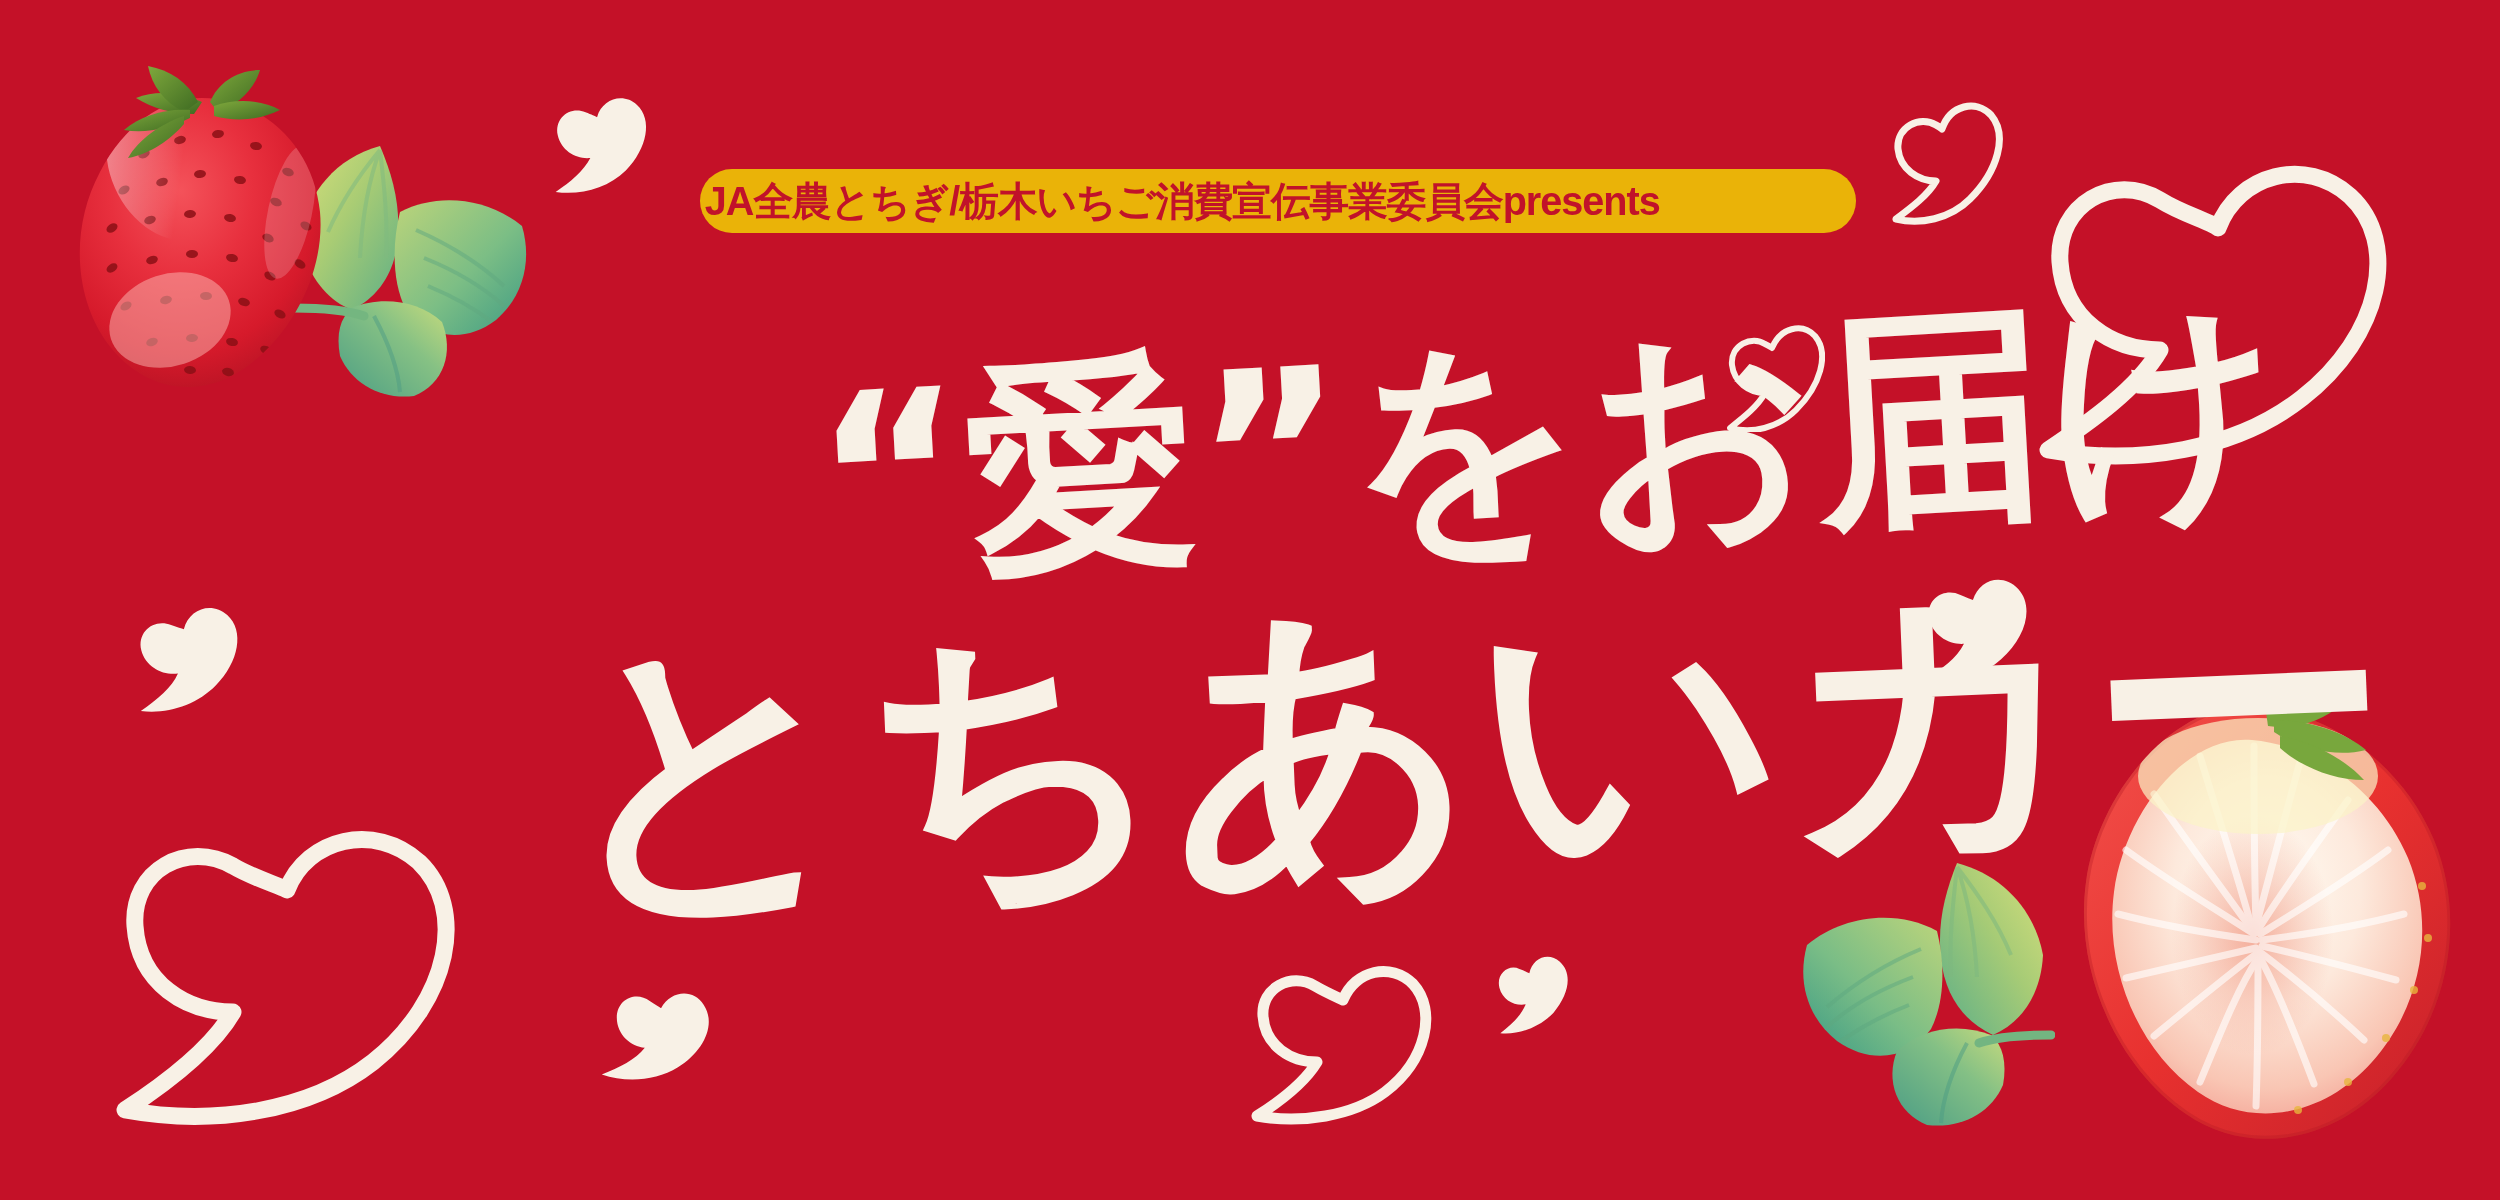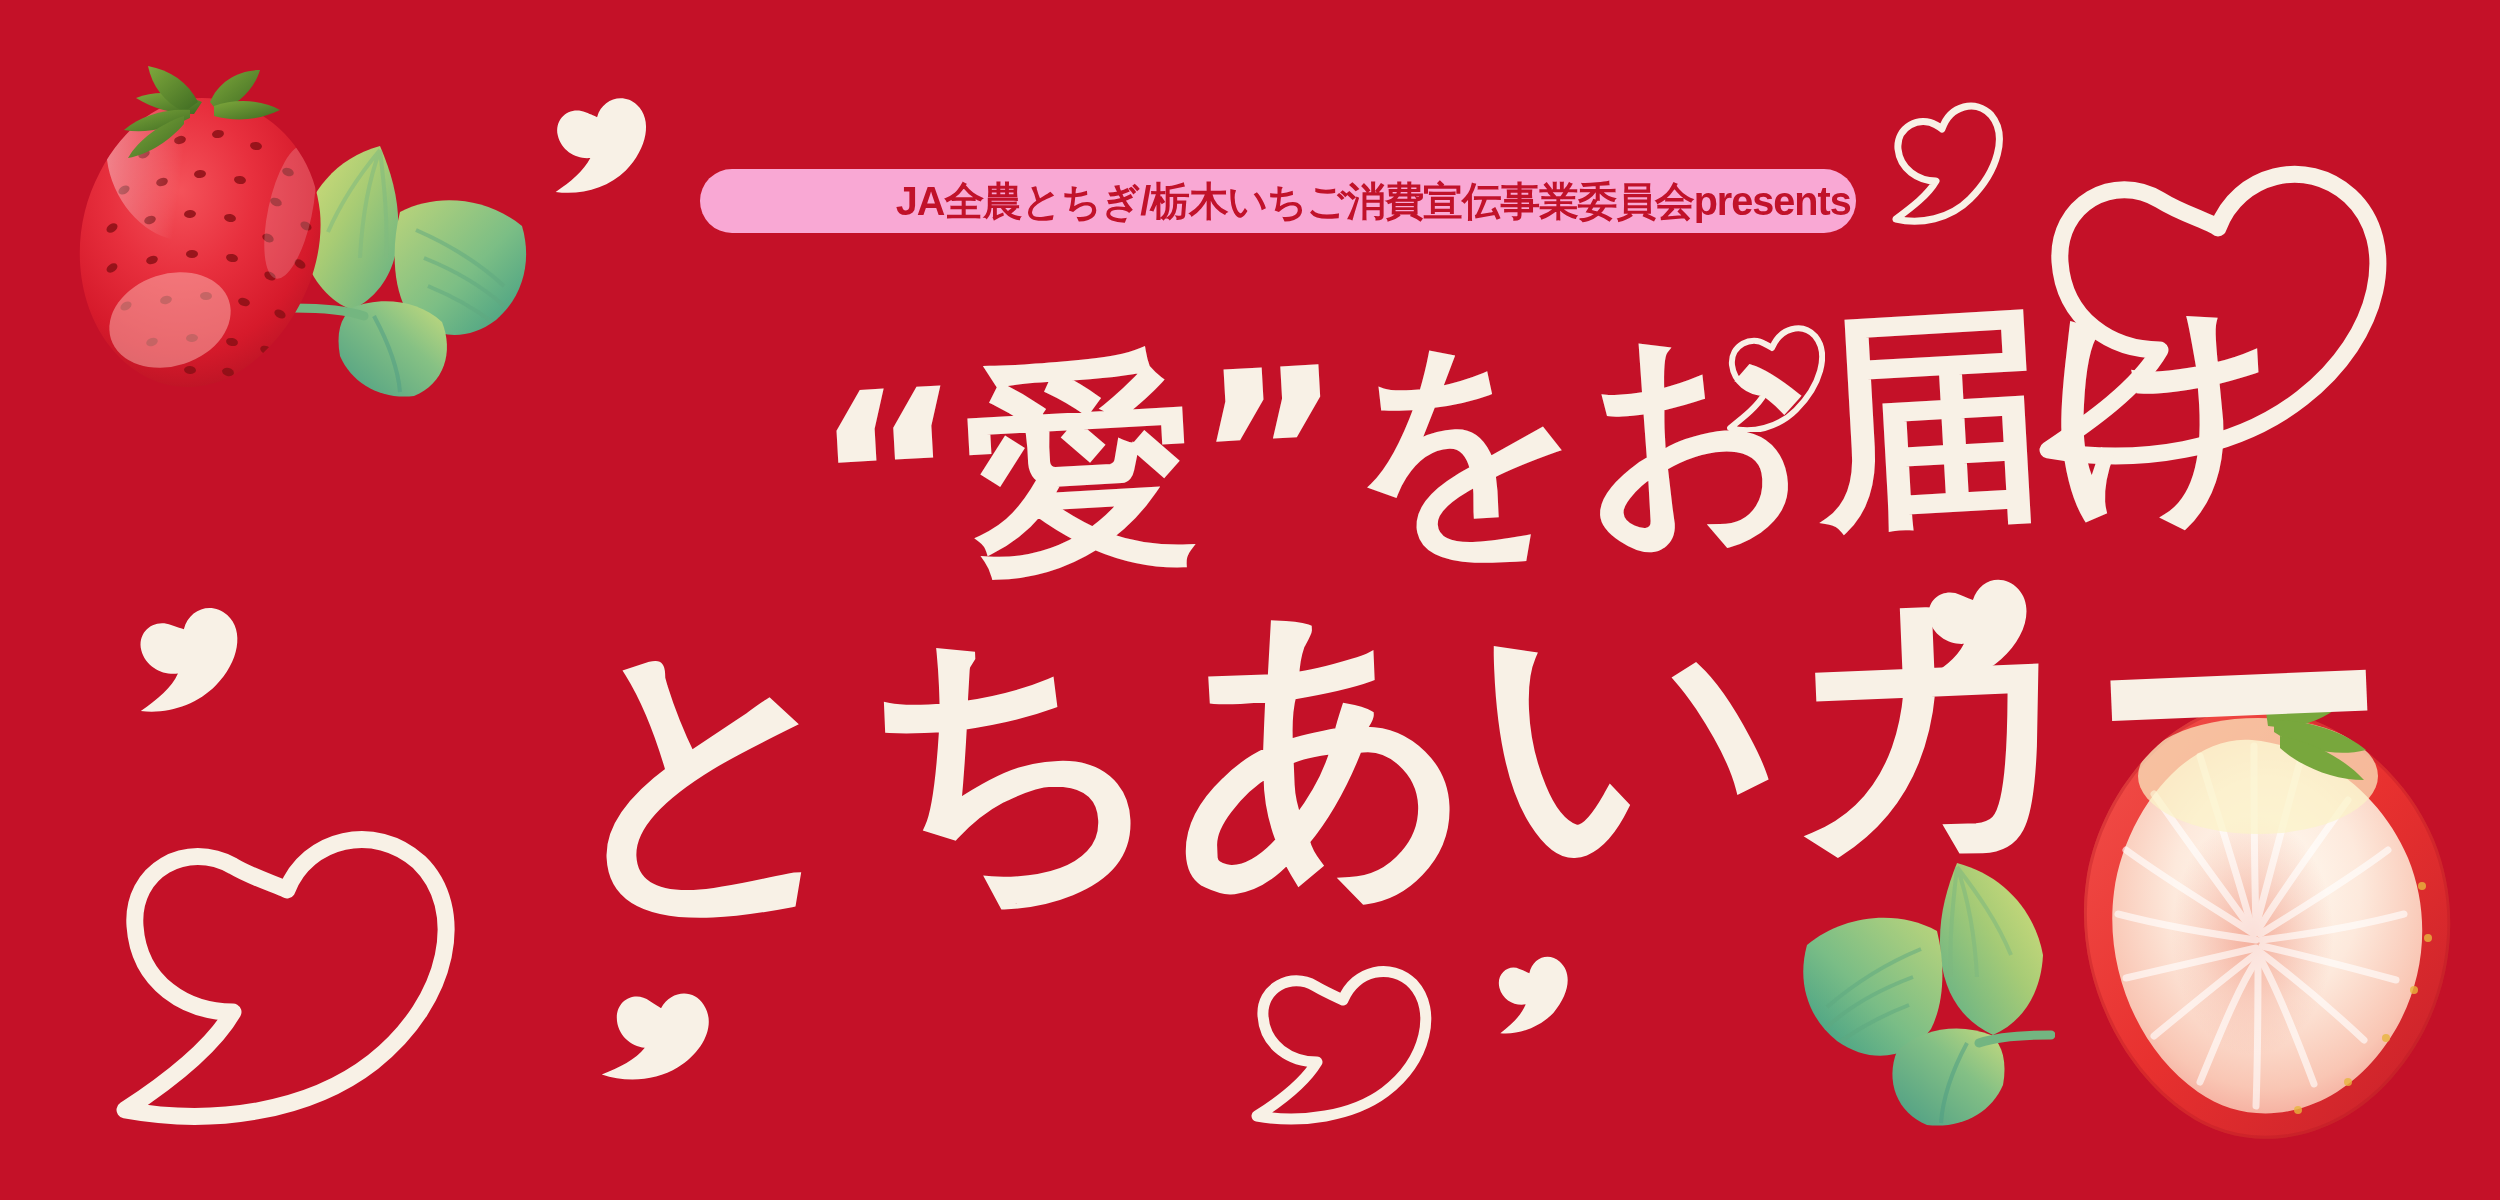--- a/index.html
+++ b/index.html
@@ -8,22 +8,22 @@
     font-family:"Liberation Sans",sans-serif;
   }
   #banner{
     position:relative;width:2500px;height:1200px;overflow:hidden;
     background:#C41128;
   }
 
   
   #presenter-badge{
     position:absolute;left:700px;top:169px;width:1156px;height:64px;
-    background:#f9a8d4;border-radius:34px;
-    display:flex;align-items:center;justify-content:flex-end;
+    background:#eab308;border-radius:34px;
+    display:flex;align-items:center;justify-content:flex-start;
     box-shadow:0 0 0 0 rgba(0,0,0,0);
     z-index:40;
   }
   #presenter-badge-label{
     color:#C1122A;font-size:40px;font-weight:bold;letter-spacing:-1px;
     white-space:nowrap;line-height:1;
     transform:scaleX(.99);
   }
 
   

